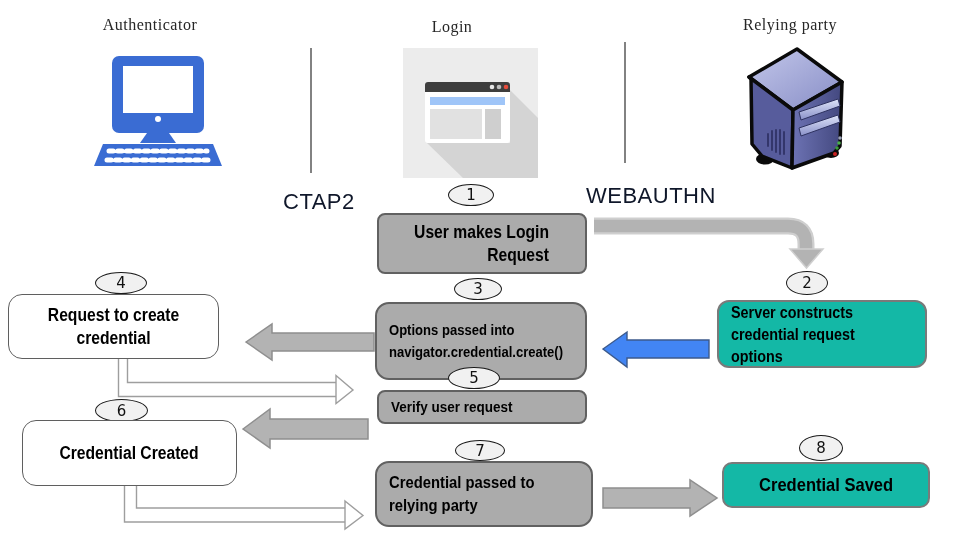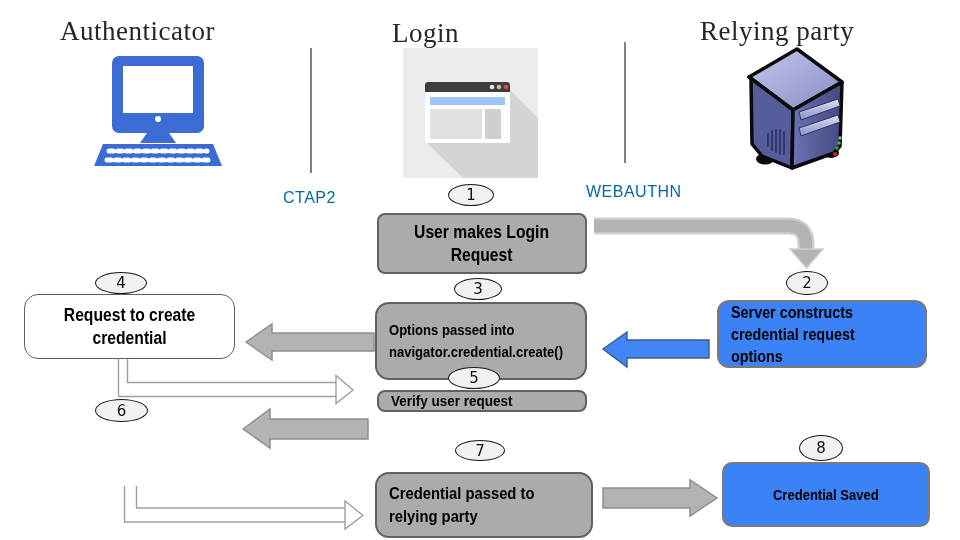--- a/index.html
+++ b/index.html
@@ -4,35 +4,35 @@
 <style>
   html,body { margin:0; padding:0; background:#fff; }
   .stage {
     position:relative; width:960px; height:540px; background:#ffffff;
     font-family:"Liberation Sans", sans-serif; overflow:hidden;
   }
   svg.layer { position:absolute; left:0; top:0; width:960px; height:540px; }
 
   .lane-label {
     position:absolute; font-family:"Liberation Serif", serif;
-    font-size:27px; color:#262626; text-align:left; letter-spacing:0.5px;
+    font-size:16px; color:#262626; text-align:center; letter-spacing:0.5px;
   }
   .proto-label {
-    position:absolute; font-size:16px; color:#0369a1; letter-spacing:0.5px;
+    position:absolute; font-size:22px; color:#0f172a; letter-spacing:0.5px;
   }
   .icon-wrap { position:absolute; }
 
   .box {
     position:absolute; box-sizing:border-box;
     border:2px solid #616161; border-radius:12px;
     display:flex; align-items:center;
     font-weight:bold; color:#000; line-height:22px;
   }
   .box.gray  { background:#ababab; }
-  .box.blue  { background:#3b82f6; border-color:#7a7a7a; }
+  .box.blue  { background:#14b8a6; border-color:#7a7a7a; }
   .box.white { background:#ffffff; border-color:#5f5f5f; border-width:1.6px; }
   .box.center { justify-content:center; text-align:center; }
   .box.left   { justify-content:flex-start; text-align:left; padding-left:12px; }
   .cond { transform:scaleX(0.87); }
   .box.center .cond { transform-origin:50% 50%; }
   .box.left   .cond { transform-origin:0 50%; }
 
   .num {
     position:absolute; box-sizing:border-box;
     border:1.6px solid #1a1a1a; border-radius:50%;
@@ -143,21 +143,21 @@
       <circle cx="96" cy="92" r="1.8" fill="#9aa2b8"></circle>
     </svg>
   </div>
 
   <div class="proto-label" style="left:283px; top:189px;">CTAP2</div>
   <div class="proto-label" style="left:586px; top:183px;">WEBAUTHN</div>
 
   <div class="num" style="left:448px; top:184px; width:46px; height:22px;">
       <span>1</span>
     </div>
-  <div class="box gray center" style="left:377px; top:213px; width:210px; height:61px; border-radius:8px; font-size:18px; line-height:23px;">
+  <div class="box gray center" style="left:377px; top:213px; width:210px; height:61px; border-radius:8px; font-size:18px; line-height:23px;text-align:right;">
     <div class="cond">
       <div>User makes Login</div>
       <div>Request</div>
     </div>
   </div>
 
   <div class="num" style="left:786px; top:271px; width:42px; height:24px;">
       <span>2</span>
     </div>
   <div class="box blue left" style="left:717px; top:300px; width:210px; height:68px; border-radius:12px; font-size:16.5px; line-height:22px;">
@@ -174,52 +174,57 @@
   <div class="box gray left" style="left:375px; top:302px; width:212px; height:78px; border-radius:14px; font-size:15px; line-height:22px;">
     <div class="cond">
       <div>Options passed into</div>
       <div>navigator.credential.create()</div>
     </div>
   </div>
 
   <div class="num" style="left:95px; top:272px; width:52px; height:22px;">
       <span>4</span>
     </div>
-  <div class="box white center" style="left:24px; top:294px; width:211px; height:65px; border-radius:14px; font-size:18px; line-height:23px;">
+  <div class="box white center" style="left:8px; top:294px; width:211px; height:65px; border-radius:14px; font-size:18px; line-height:23px;">
     <div class="cond">
       <div>Request to create</div>
       <div>credential</div>
     </div>
   </div>
 
   <div class="num" style="left:448px; top:367px; width:52px; height:22px;">
       <span>5</span>
     </div>
-  <div class="box gray left" style="left:377px; top:390px; width:210px; height:22px; border-radius:8px; font-size:15.5px;">
+  <div class="box gray left" style="left:377px; top:390px; width:210px; height:34px; border-radius:8px; font-size:15.5px;">
     <div class="cond">
       <div>Verify user request</div>
     </div>
   </div>
 
   <div class="num" style="left:95px; top:399px; width:53px; height:23px;">
       <span>6</span>
     </div>
+  <div class="box white center" style="left:22px; top:420px; width:215px; height:66px; border-radius:14px; font-size:18px;">
+    <div class="cond">
+      <div>Credential Created</div>
+    </div>
+  </div>
 
   <div class="num" style="left:455px; top:440px; width:50px; height:21px;">
       <span>7</span>
     </div>
-  <div class="box gray left" style="left:375px; top:472px; width:218px; height:66px; border-radius:14px; font-size:17px; line-height:23px;">
+  <div class="box gray left" style="left:375px; top:461px; width:218px; height:66px; border-radius:14px; font-size:17px; line-height:23px;">
     <div class="cond">
       <div>Credential passed to</div>
       <div>relying party</div>
     </div>
   </div>
 
   <div class="num" style="left:799px; top:435px; width:44px; height:26px;">
       <span>8</span>
     </div>
-  <div class="box blue center" style="left:722px; top:462px; width:208px; height:65px; border-radius:10px; font-size:15px;">
+  <div class="box blue center" style="left:722px; top:462px; width:208px; height:46px; border-radius:10px; font-size:19px;">
     <div class="cond">
       <div>Credential Saved</div>
     </div>
   </div>
 
 </div>
 
 </body></html>

